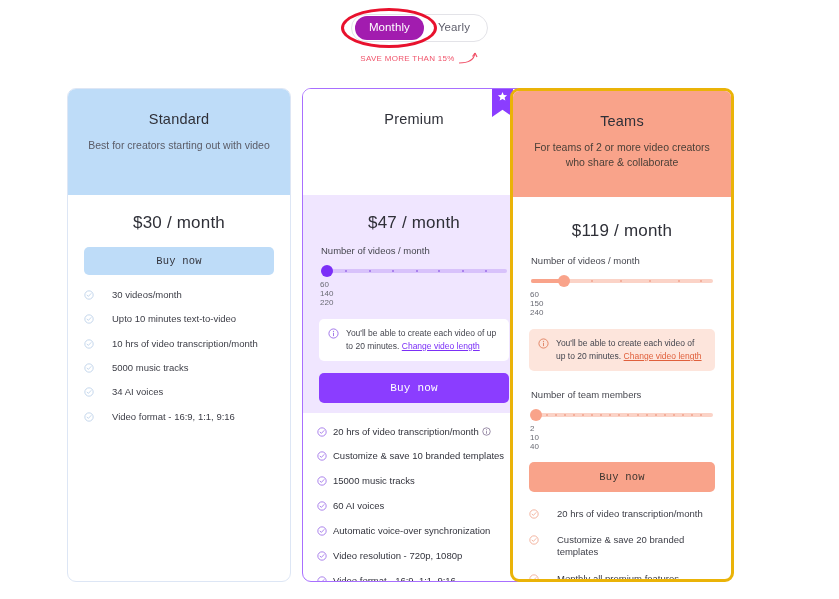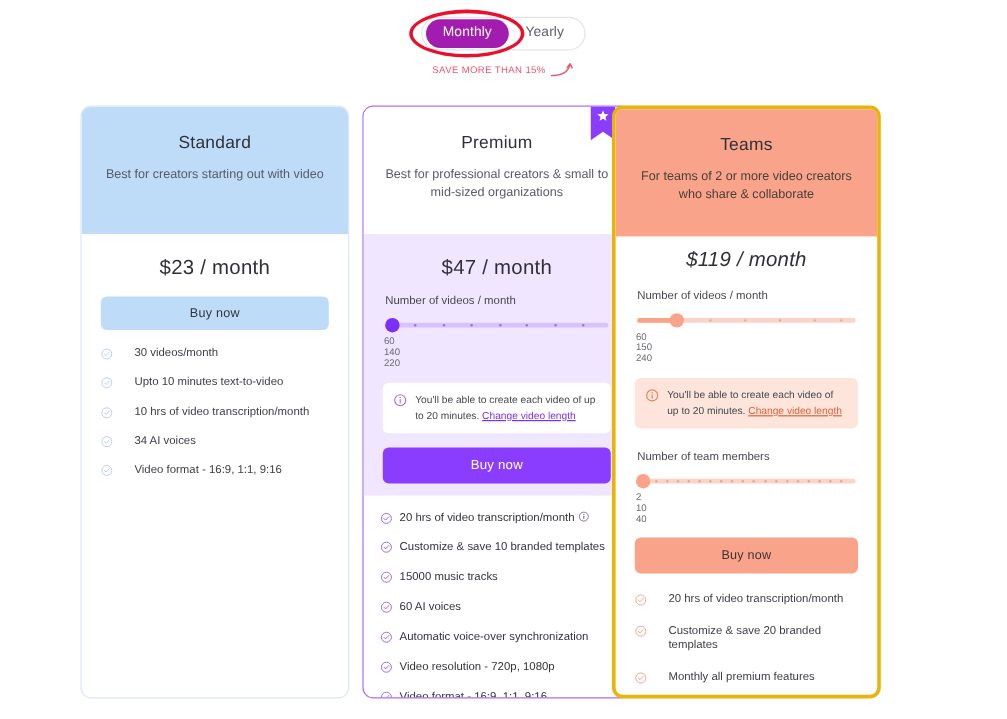--- a/index.html
+++ b/index.html
@@ -91,25 +91,25 @@
   .ribbon svg { width: 11px; height: 11px; }
 
   .card-body { padding: 0 16px; }
   .premium .card-body { background: #f0e6ff; padding-top: 2px; padding-bottom: 10px; }
 
   .price {
     text-align: center; font-size: 17px; color: #2f3038;
     padding: 18px 0 14px; letter-spacing: .2px;
   }
   .premium .price { padding: 16px 0 10px; }
-  .teams .price { padding: 10px 0 12px; font-style: italic; }
+  .teams .price { padding: 24px 0 12px; }
 
   .buy-btn {
     display: block; width: 100%; border: 0; border-radius: 5px;
-    font-family: Liberation Sans, sans-serif; font-size: 10.5px; cursor: pointer;
+    font-family: Liberation Mono, monospace; font-size: 10.5px; cursor: pointer;
     padding: 8px 0; letter-spacing: .2px;
   }
   .standard .buy-btn { background: #bedcf8; color: #33343d; }
   .premium  .buy-btn { background: #8b3dff; color: #ffffff; padding: 9px 0; font-size: 11px; }
   .teams    .buy-btn { background: #f9a38a; color: #3d352f; padding: 9px 0; }
 
   
   .slider-block { padding: 2px 0 0; }
   .slider-label {
     font-size: 9.5px; color: #46474f; margin-bottom: 9px;
@@ -196,21 +196,21 @@
   <div class="annot-ellipse"></div>
 
   <div class="cards">
 
     <div class="card standard">
       <div class="card-head">
         <div class="plan-name">Standard</div>
         <div class="plan-desc">Best for creators starting out with video</div>
       </div>
       <div class="card-body">
-        <div class="price">$23 / month</div>
+        <div class="price">$30 / month</div>
         <button class="buy-btn">Buy now</button>
       </div>
       <div class="features">
         <div class="feat">
           <span class="feat-icon">
             <svg viewBox="0 0 12 12">
                 <circle cx="6" cy="6" r="5" fill="none" stroke="#b9cfe8" stroke-width="1"></circle>
                 <path d="M3.6 6.1 L5.2 7.7 L8.4 4.3" fill="none" stroke="#b9cfe8" stroke-width="1" stroke-linecap="round"></path>
               </svg>
           </span>
@@ -226,20 +226,29 @@
           <span class="feat-text">Upto 10 minutes text-to-video</span>
         </div>
         <div class="feat">
           <span class="feat-icon">
             <svg viewBox="0 0 12 12">
                 <circle cx="6" cy="6" r="5" fill="none" stroke="#b9cfe8" stroke-width="1"></circle>
                 <path d="M3.6 6.1 L5.2 7.7 L8.4 4.3" fill="none" stroke="#b9cfe8" stroke-width="1" stroke-linecap="round"></path>
               </svg>
           </span>
           <span class="feat-text">10 hrs of video transcription/month</span>
+        </div>
+        <div class="feat">
+          <span class="feat-icon">
+            <svg viewBox="0 0 12 12">
+                <circle cx="6" cy="6" r="5" fill="none" stroke="#b9cfe8" stroke-width="1"></circle>
+                <path d="M3.6 6.1 L5.2 7.7 L8.4 4.3" fill="none" stroke="#b9cfe8" stroke-width="1" stroke-linecap="round"></path>
+              </svg>
+          </span>
+          <span class="feat-text">5000 music tracks</span>
         </div>
         <div class="feat">
           <span class="feat-icon">
             <svg viewBox="0 0 12 12">
                 <circle cx="6" cy="6" r="5" fill="none" stroke="#b9cfe8" stroke-width="1"></circle>
                 <path d="M3.6 6.1 L5.2 7.7 L8.4 4.3" fill="none" stroke="#b9cfe8" stroke-width="1" stroke-linecap="round"></path>
               </svg>
           </span>
           <span class="feat-text">34 AI voices</span>
         </div>
@@ -256,21 +265,20 @@
     </div>
 
     <div class="card premium">
       <div class="card-head">
         <div class="ribbon">
           <svg viewBox="0 0 12 12">
             <path d="M6 1 L7.4 4.3 L11 4.6 L8.3 7 L9.1 10.4 L6 8.6 L2.9 10.4 L3.7 7 L1 4.6 L4.6 4.3 Z" fill="#ffffff"></path>
           </svg>
         </div>
         <div class="plan-name">Premium</div>
-        <div class="plan-desc">Best for professional creators &amp; small to mid-sized organizations</div>
       </div>
       <div class="card-body">
         <div class="price">$47 / month</div>
 
         <div class="slider-block">
           <div class="slider-label">Number of videos / month</div>
           <div class="track-wrap">
             <div class="track"></div>
             <div class="ticks">
               <span class="tick" style="left:13%"></span>

